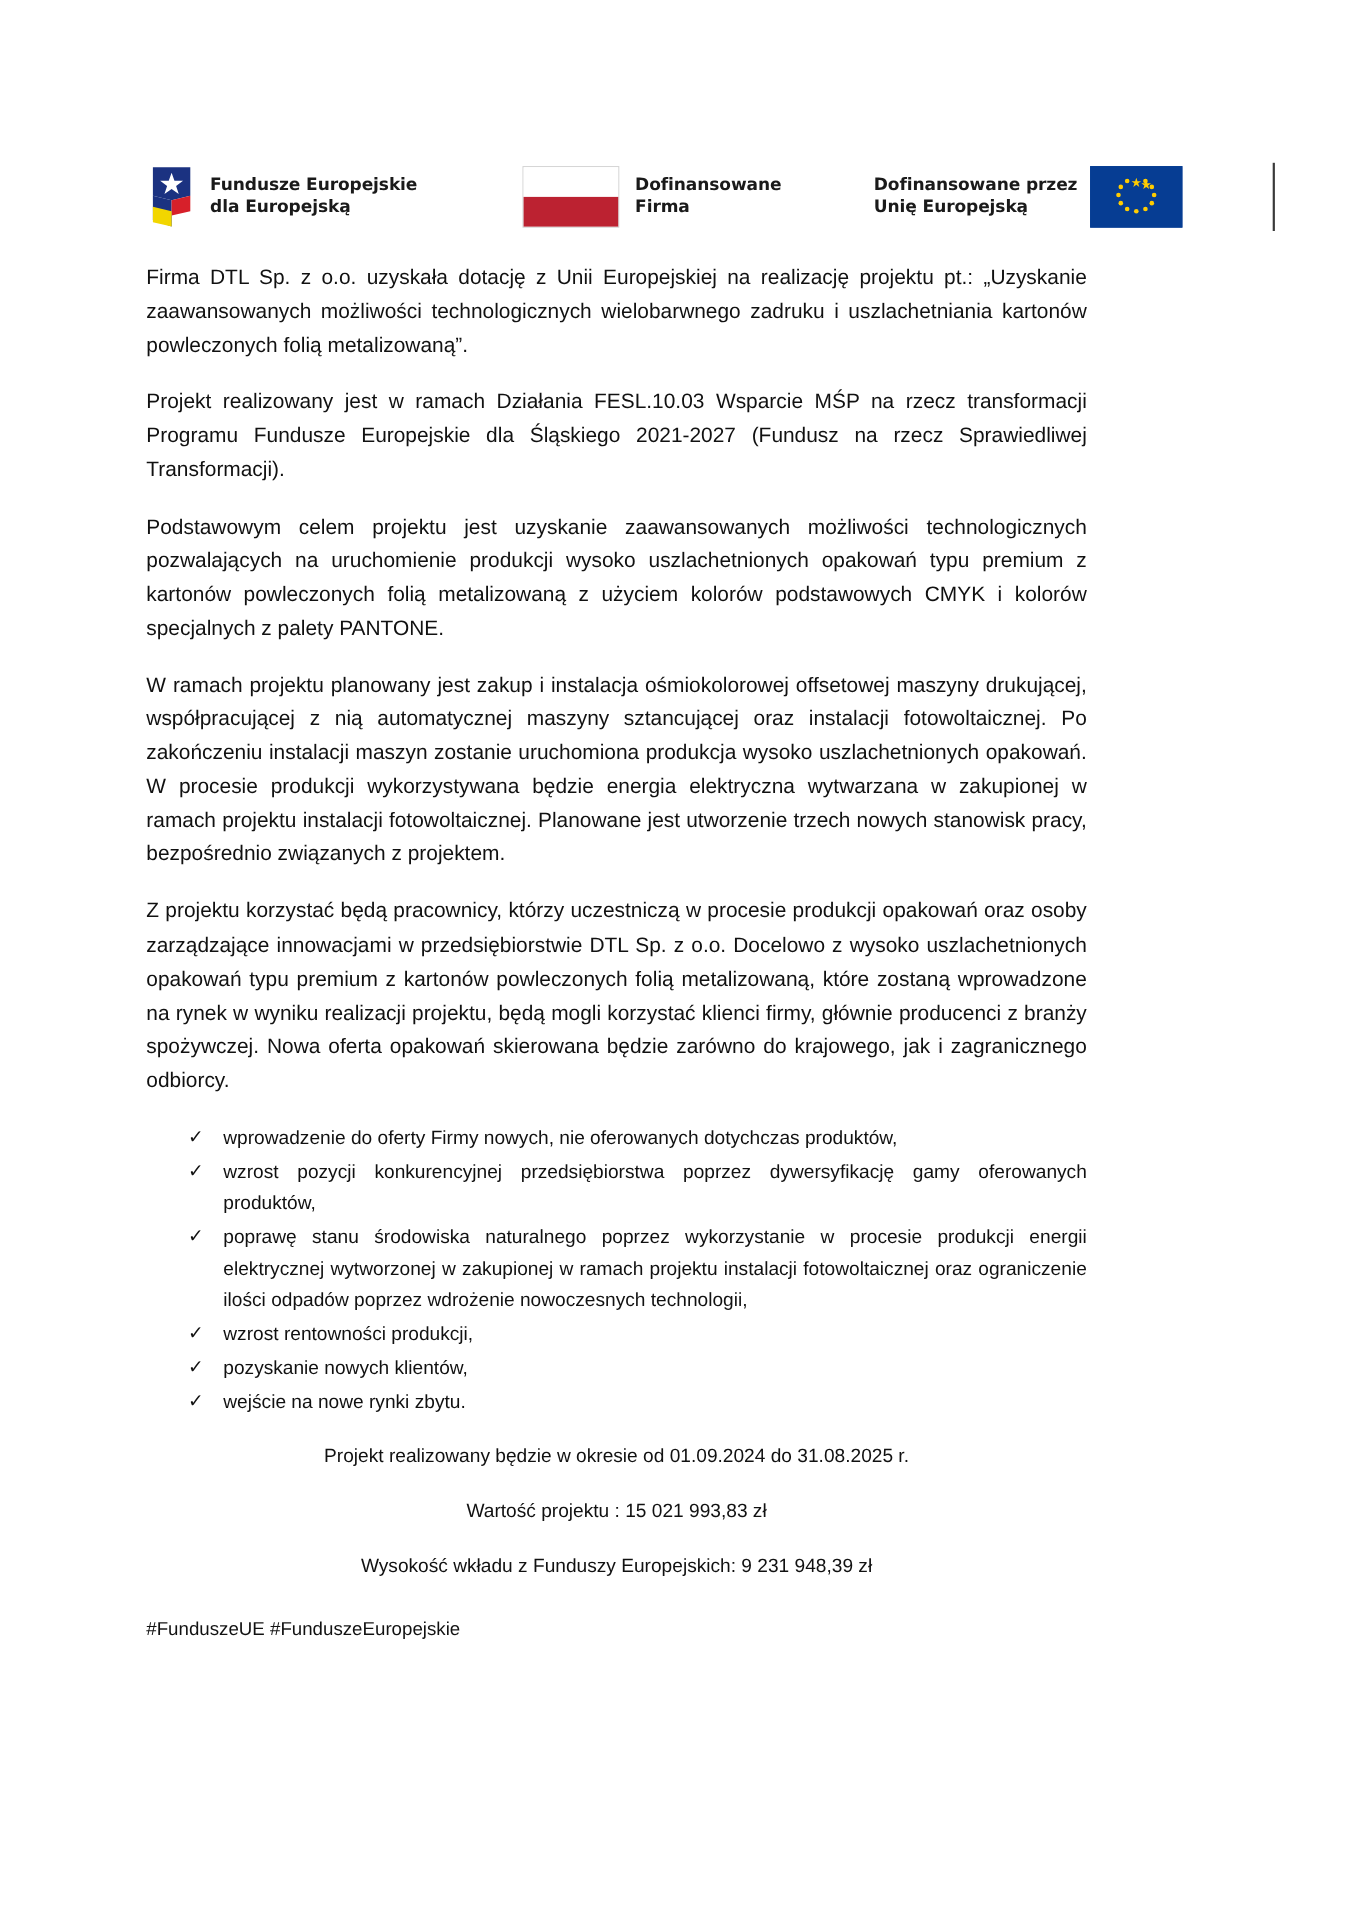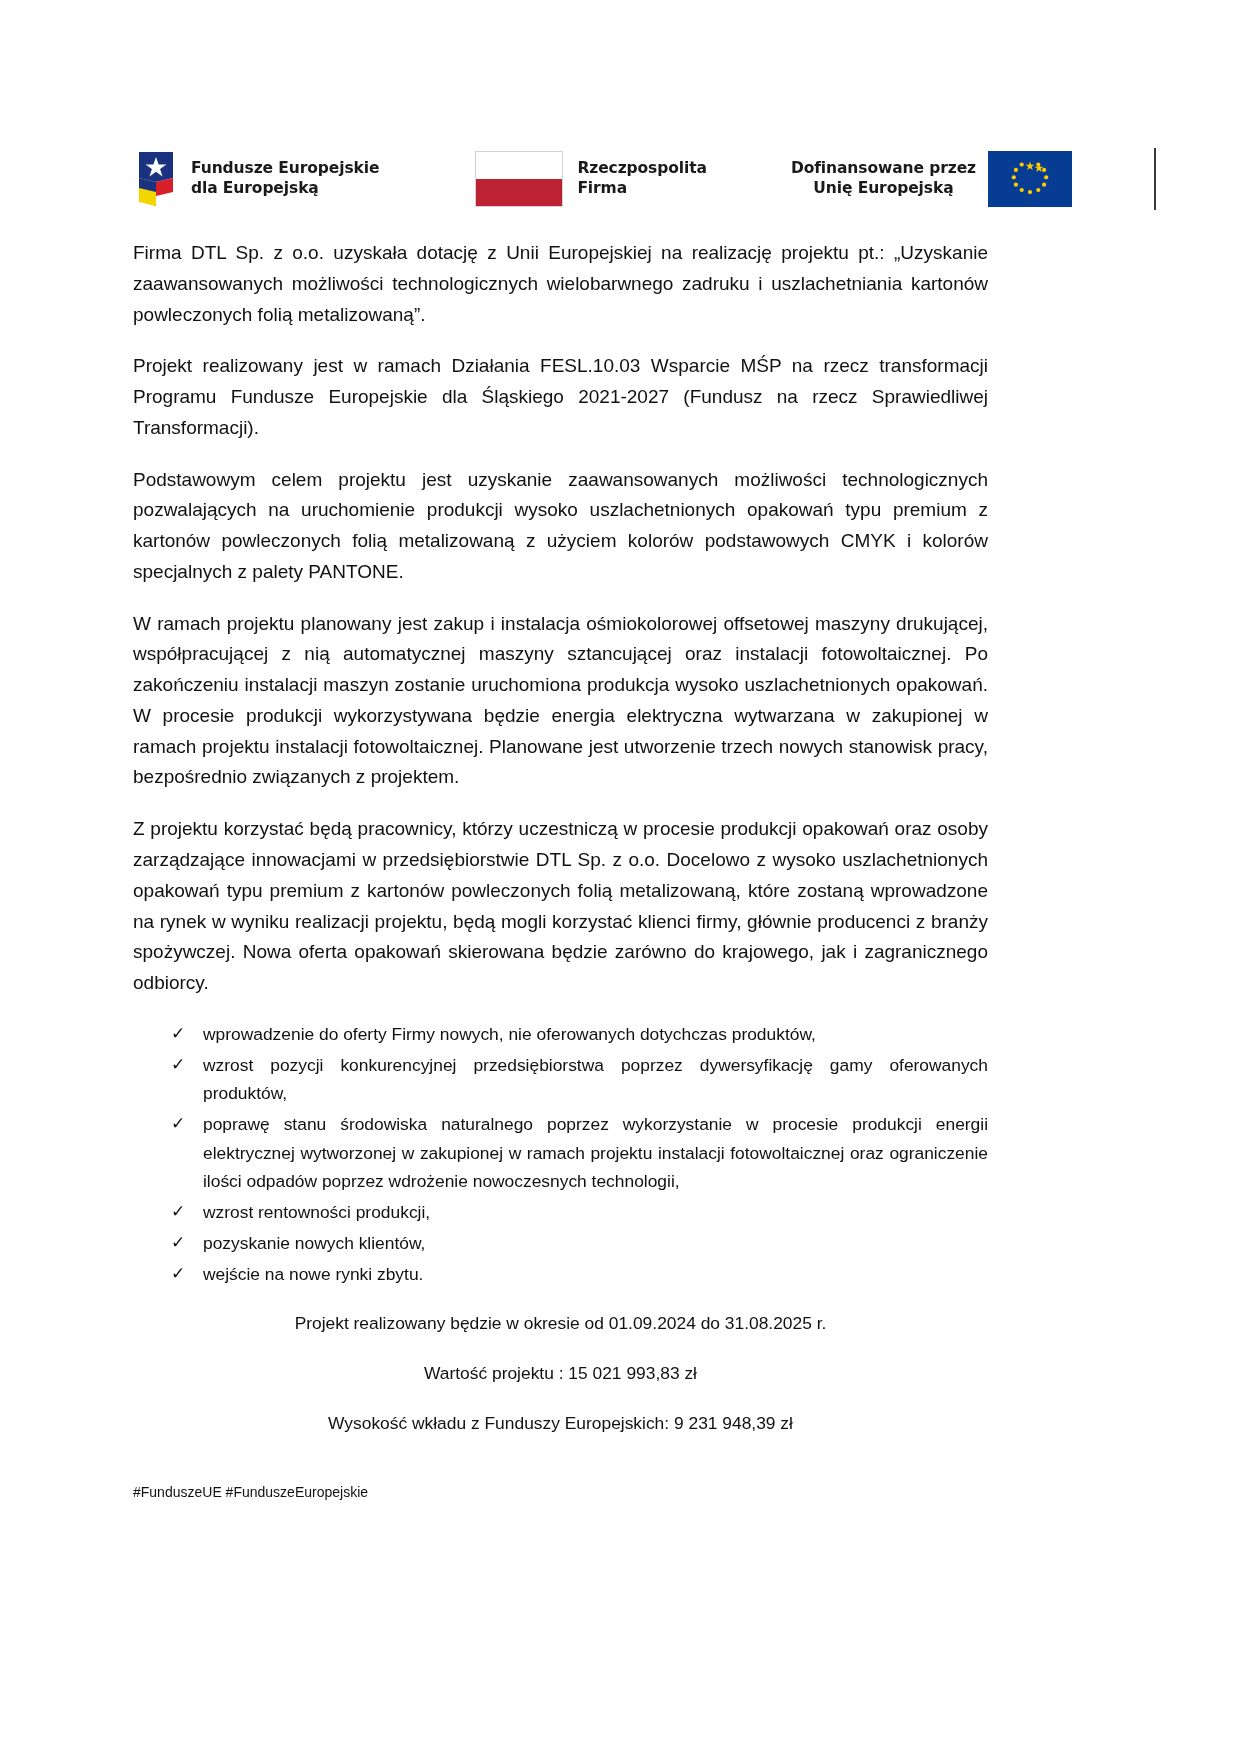--- a/index.html
+++ b/index.html
@@ -56,21 +56,21 @@
   .logo-text {
     font-family: "DejaVu Sans", sans-serif;
     font-weight: bold;
     font-size: 15.5px;
     line-height: 1.28;
     color: #1a1a1a;
     white-space: nowrap;
     letter-spacing: -0.1px;
   }
   .logo-text.right {
-    text-align: center;
+    text-align: left;
   }
 
   .sep-gap-1 { width: 40px; flex: none; }
   .sep-gap-2 { width: 28px; flex: none; }
   .sep-gap-3 { width: 26px; flex: none; }
   .sep-gap-4 { width: 30px; flex: none; }
 
   
   .pl-flag {
     width: 88px;
@@ -166,23 +166,23 @@
   p.fact {
     margin: 0 0 22px 0;
     font-family: "Liberation Sans", sans-serif;
     font-size: 17.4px;
     line-height: 1.62;
     text-align: center;
     color: #111111;
   }
 
   p.hashtags {
-    margin: 44px 0 0 0;
-    font-family: "Liberation Sans", sans-serif;
-    font-size: 14px;
+    margin: 30px 0 0 0;
+    font-family: "Liberation Sans", sans-serif;
+    font-size: 17px;
     line-height: 1.62;
     color: #111111;
   }
 </style>
 </head>
 <body>
 
 <div class="page">
 
   <div class="logo-bar">
@@ -204,21 +204,21 @@
     </div>
 
     <div class="sep-gap-1"></div>
 
     <div class="logo-block">
       <div class="pl-flag">
         <div class="white"></div>
         <div class="red"></div>
       </div>
       <div class="logo-text">
-        <span>Rzeczpospolita</span><br>
+        <span>Dofinansowane</span><br>
         <span>Firma</span>
       </div>
     </div>
 
     <div class="sep-gap-2"></div>
 
     <div class="logo-block">
       <div class="logo-text right">
         <span>Dofinansowane przez</span><br>
         <span>Unię Europejską</span>

